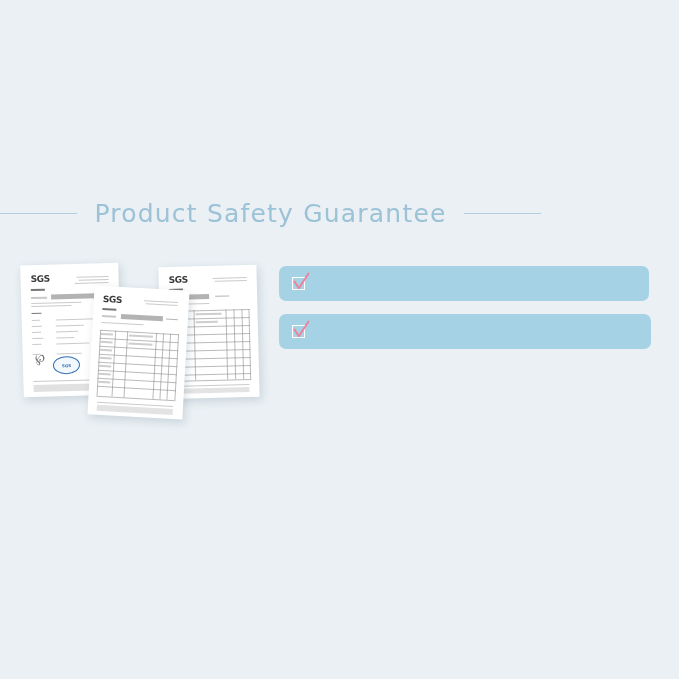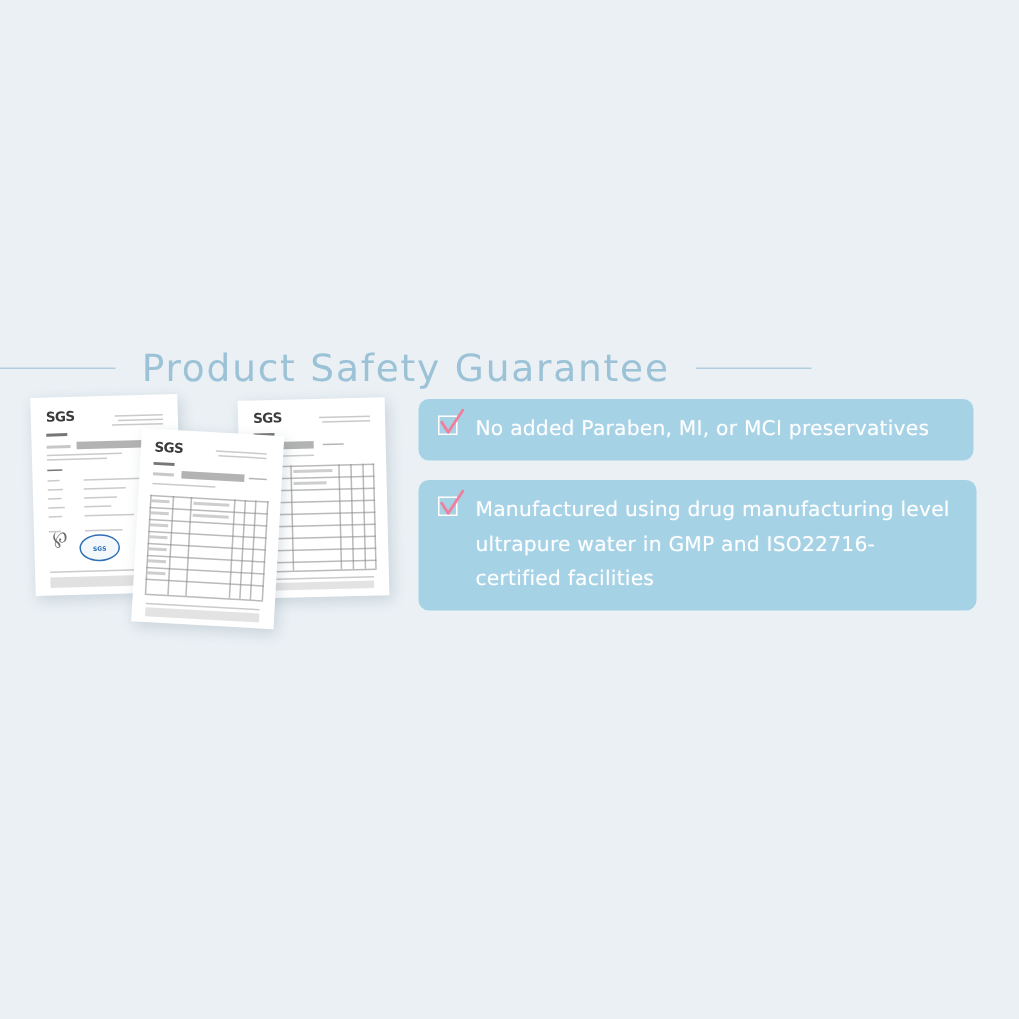--- a/index.html
+++ b/index.html
@@ -26,21 +26,20 @@
   .title-row {
     position: absolute;
     left: 0;
     top: 193px;
     width: 541px;
     height: 40px;
     display: flex;
     align-items: center;
     justify-content: center;
     gap: 17px;
-    margin-top: 32px;
   }
   .title-rule {
     height: 1px;
     width: 83px;
     background: #a9c9da;
     opacity: .85;
   }
   .title-text {
     color: #9bc2d6;
     font-size: 25px;
@@ -308,29 +307,27 @@
 
   <div class="claims">
 
     <div class="claim c1">
       <span class="check-wrap">
         <span class="check-box"></span>
         <svg class="check-mark" viewBox="0 0 22 22" fill="none" aria-hidden="true">
           <path d="M3.5 9.5 L7.8 16.2 L17.5 1.5" stroke="#ef7f9d" stroke-width="1.9" stroke-linecap="round" stroke-linejoin="round"></path>
         </svg>
       </span>
-      <span class="claim-text">No added Paraben, MI, or MCI preservatives</span>
     </div>
 
 
     <div class="claim c3">
       <span class="check-wrap">
         <span class="check-box"></span>
         <svg class="check-mark" viewBox="0 0 22 22" fill="none" aria-hidden="true">
           <path d="M3.5 9.5 L7.8 16.2 L17.5 1.5" stroke="#ef7f9d" stroke-width="1.9" stroke-linecap="round" stroke-linejoin="round"></path>
         </svg>
       </span>
-      <span class="claim-text">Manufactured using drug manufacturing level ultrapure water in GMP and ISO22716-certified facilities</span>
     </div>
 
   </div>
 
 </div>
 
 </body></html>

